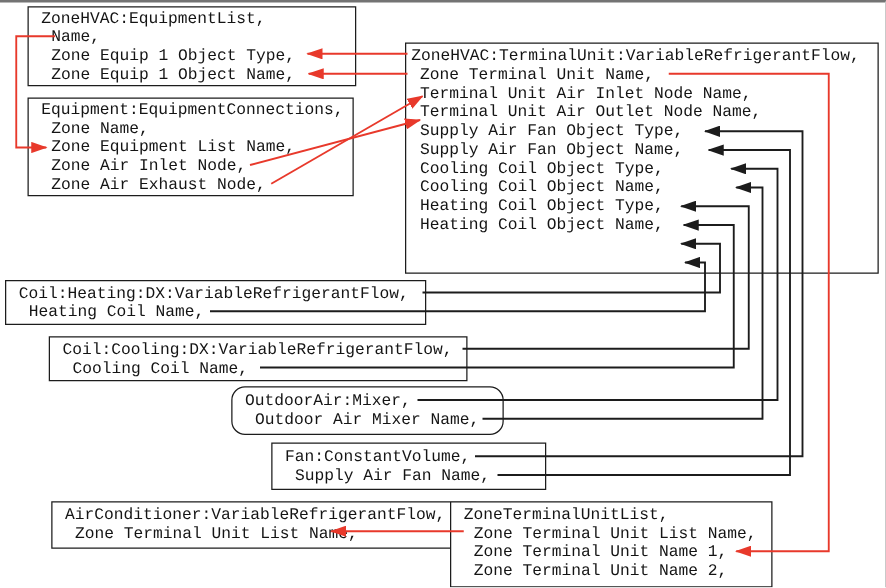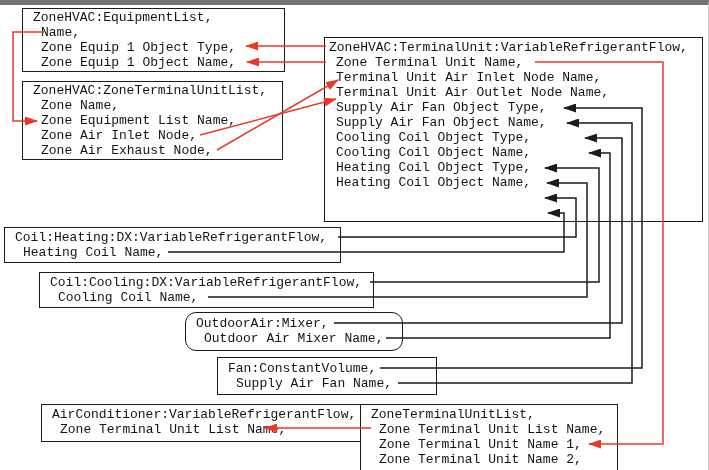--- a/index.html
+++ b/index.html
@@ -3,21 +3,21 @@
 <meta charset="utf-8">
 <style>
   html,body{margin:0;padding:0;background:#fff;}
   #canvas{
     position:relative;
     width:709px;height:470px;
     background:#ffffff;
     overflow:hidden;
     font-family:"Liberation Mono","DejaVu Sans Mono",monospace;
     font-size:13px;line-height:15px;color:#141414;
-    border-top:5px solid #737373;border-right:1px solid #c9c9c9;
+    border-top:2px solid #737373;border-right:1px solid #c9c9c9;
     box-sizing:border-box;
   }
   .box{
     position:absolute;
     border:1.5px solid #1c1c1c;
     background:#ffffff;
     box-sizing:border-box;
     padding-top:1px;
     white-space:nowrap;
   }
@@ -35,21 +35,21 @@
 <div id="canvas">
 
   <div class="box" style="left:22px;top:3px;width:263px;height:64px;">
     <div class="row row-title">ZoneHVAC:EquipmentList,</div>
     <div class="row row-field">Name,</div>
     <div class="row row-field">Zone Equip 1 Object Type,</div>
     <div class="row row-field">Zone Equip 1 Object Name,</div>
   </div>
 
   <div class="box" style="left:22px;top:76px;width:261px;height:79px;">
-    <div class="row row-title">ZoneHVAC:ZoneTerminalUnitList,</div>
+    <div class="row row-title">Equipment:EquipmentConnections,</div>
     <div class="row row-field">Zone Name,</div>
     <div class="row row-field">Zone Equipment List Name,</div>
     <div class="row row-field">Zone Air Inlet Node,</div>
     <div class="row row-field">Zone Air Exhaust Node,</div>
   </div>
 
   <div class="box tu" style="left:324px;top:32px;width:379px;height:185px;padding-top:2px;">
     <div class="row row-title">ZoneHVAC:TerminalUnit:VariableRefrigerantFlow,</div>
     <div class="row row-field">Zone Terminal Unit Name,</div>
     <div class="row row-field">Terminal Unit Air Inlet Node Name,</div>

